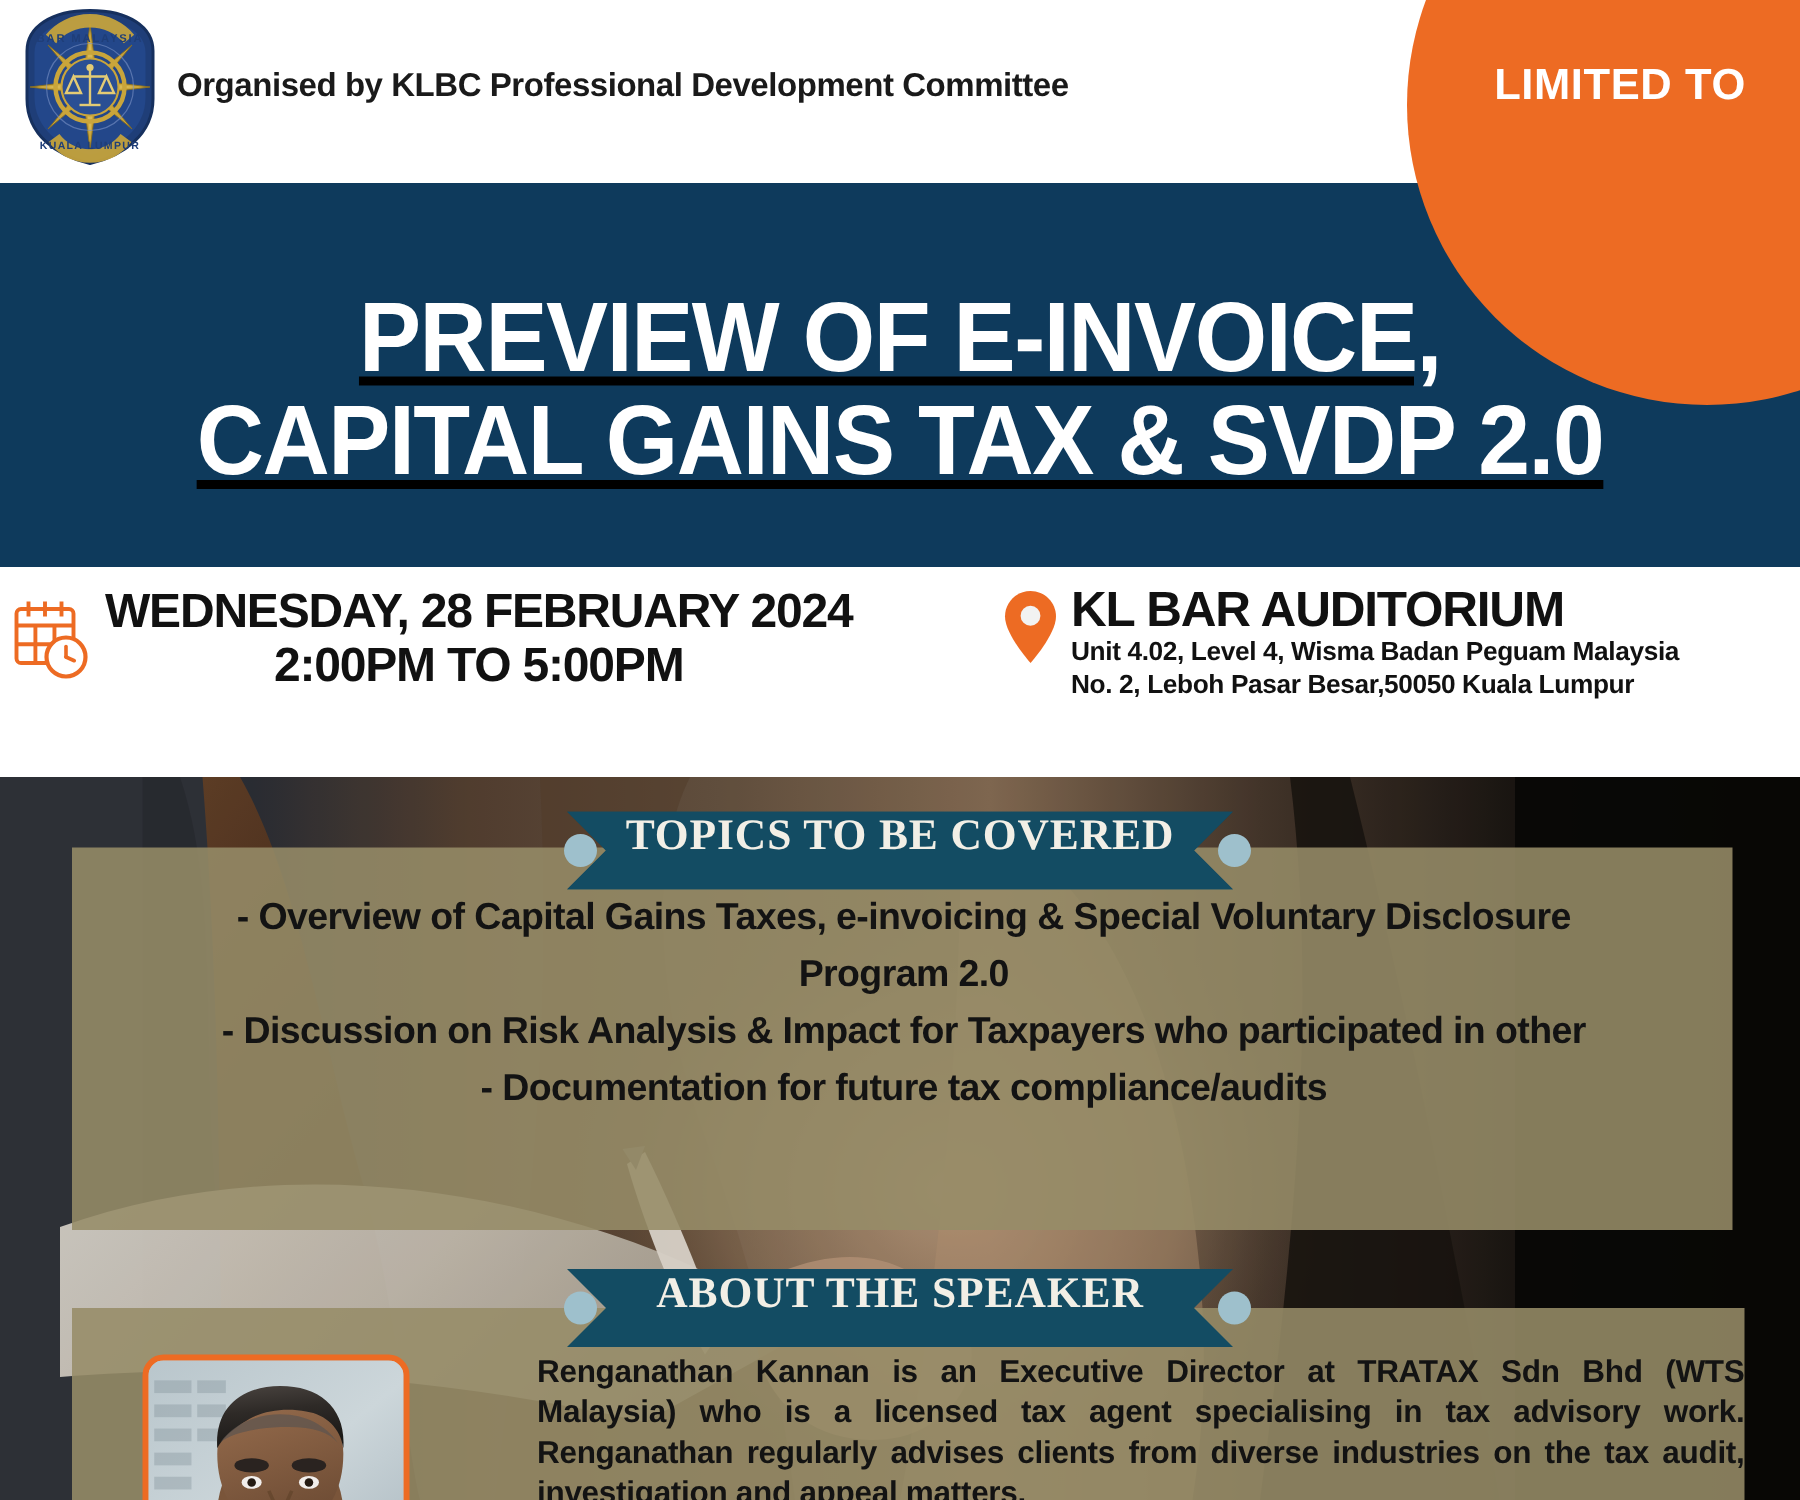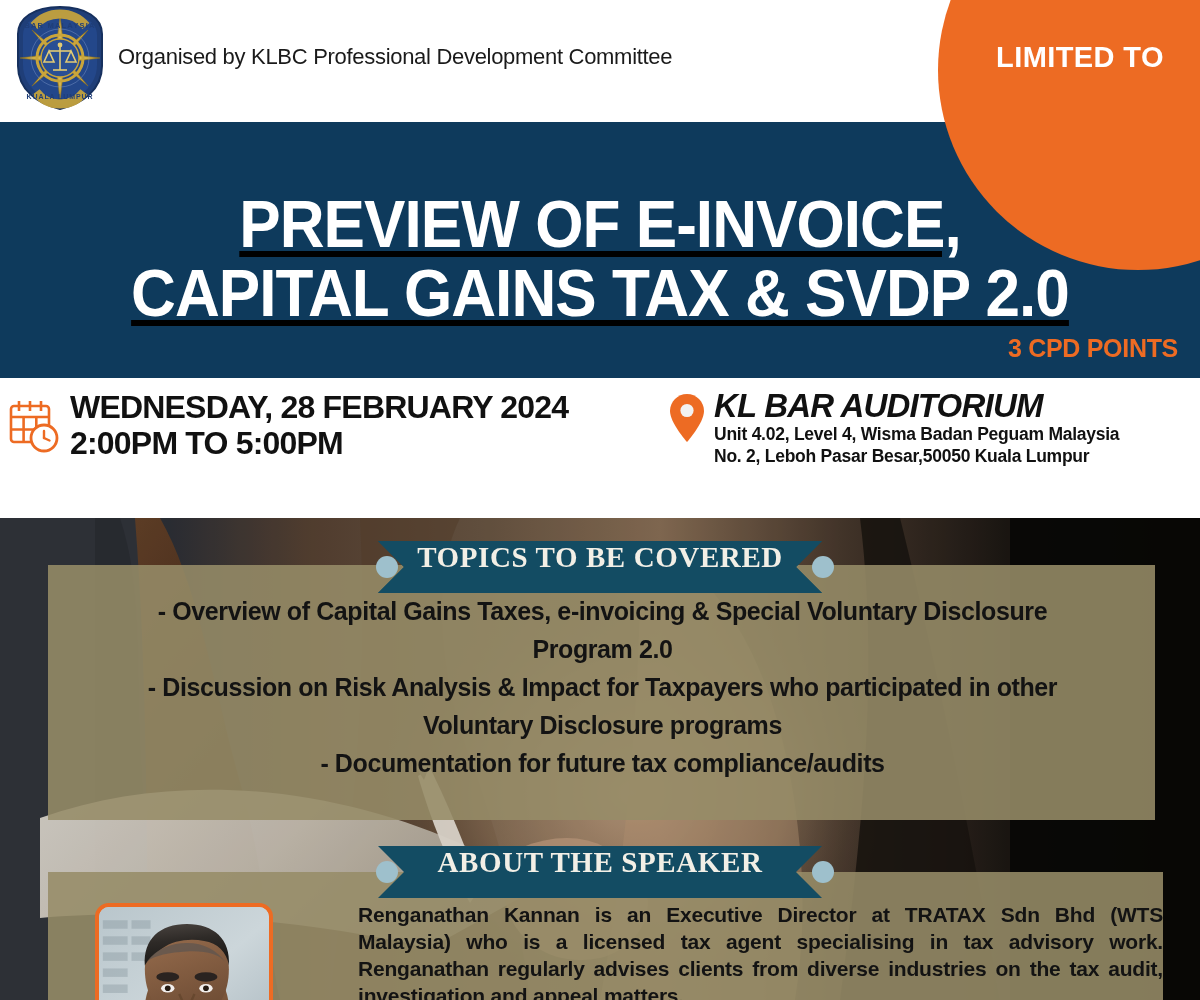--- a/index.html
+++ b/index.html
@@ -15,21 +15,21 @@
   .header {
     position:absolute; left:0; top:0; width:1014px; height:122px;
     background:#ffffff; z-index:5;
   }
   .logo-wrap {
     position:absolute; left:12px; top:4px; width:96px; height:108px;
   }
   .logo-svg { display:block; width:96px; height:108px; }
   .organiser {
     position:absolute; left:118px; top:44px;
-    font-size:22px; font-weight:normal; color:#1a1a1a;
+    font-size:22px; font-weight:bold; color:#1a1a1a;
     letter-spacing:-0.3px; white-space:nowrap;
   }
 
   
   .orange-circle {
     position:absolute;
     left:938px; top:-130px;
     width:400px; height:400px;
     border-radius:50%;
     background:#ED6B23;
@@ -71,29 +71,29 @@
   }
   .info-date { position:absolute; left:8px; top:12px; display:flex; align-items:flex-start; }
   .cal-icon { width:52px; height:56px; flex:0 0 52px; margin-top:8px; }
   .date-block { margin-left:10px; }
   .date-line1 {
     font-size:32px; font-weight:bold; color:#111111;
     letter-spacing:-0.8px; white-space:nowrap; line-height:1.12;
   }
   .date-line2 {
     font-size:32px; font-weight:bold; color:#111111;
-    letter-spacing:-0.8px; white-space:nowrap; line-height:1.12;
+    letter-spacing:-0.8px; white-space:nowrap; line-height:1.12;text-align:center;
   }
 
   .info-venue { position:absolute; left:668px; top:10px; display:flex; align-items:flex-start; }
   .pin-icon { width:38px; height:52px; flex:0 0 38px; margin-top:4px; }
   .venue-block { margin-left:8px; }
   .venue-name {
     font-size:33px; font-weight:bold; color:#111111;
-    letter-spacing:-0.8px; white-space:nowrap; line-height:1.1;font-style:italic;
+    letter-spacing:-0.8px; white-space:nowrap; line-height:1.1;
   }
   .venue-addr1, .venue-addr2 {
     font-size:17.5px; font-weight:bold; color:#111111;
     letter-spacing:-0.25px; white-space:nowrap; line-height:1.25;
   }
 
   
   .photo-section {
     position:absolute; left:0; top:518px; width:1200px; height:482px;
     overflow:hidden; z-index:2;
@@ -204,21 +204,20 @@
 <div class="orange-circle"></div>
 <div class="limited-badge">
   <span>LIMITED TO</span>
 </div>
 
 <div class="title-banner">
   <div class="title-text">
     <span class="title-line">PREVIEW OF E-INVOICE,</span>
     <span class="title-line">CAPITAL GAINS TAX &amp; SVDP 2.0</span>
   </div>
-  <div class="cpd">3 CPD POINTS</div>
 </div>
 
 <div class="info-strip">
 
   <div class="info-date">
     <svg class="cal-icon" viewBox="0 0 52 56">
       <g stroke="#ED6B23" stroke-width="2.6" fill="none">
         <rect x="3" y="8" width="38" height="36" rx="3"></rect>
         <line x1="3" y1="19" x2="41" y2="19"></line>
         <line x1="15.6" y1="19" x2="15.6" y2="44"></line>
@@ -310,21 +309,20 @@
     <path d="M0 0 H444 V52 H0 L26 26 Z M444 0 L418 26 L444 52 Z" fill="#134C63"></path>
     <path d="M0 0 H444 L418 26 L444 52 H0 L26 26 Z" fill="#134C63"></path>
   </svg>
   <span class="ribbon-label">TOPICS TO BE COVERED</span>
 </div>
 
 <div class="topics-text">
   <span class="topic-line">- Overview of Capital Gains Taxes, e-invoicing &amp; Special Voluntary Disclosure</span>
   <span class="topic-line">Program 2.0</span>
   <span class="topic-line">- Discussion on Risk Analysis &amp; Impact for Taxpayers who participated in other</span>
-  <span class="topic-line">Voluntary Disclosure programs</span>
   <span class="topic-line">- Documentation for future tax compliance/audits</span>
 </div>
 
 <div class="ribbon-dot dot-speaker-l"></div>
 <div class="ribbon-dot dot-speaker-r"></div>
 <div class="ribbon ribbon-speaker">
   <svg style="position:absolute;inset:0;width:100%;height:100%" viewBox="0 0 444 52" preserveAspectRatio="none">
     <path d="M0 0 H444 L418 26 L444 52 H0 L26 26 Z" fill="#134C63"></path>
   </svg>
   <span class="ribbon-label">ABOUT THE SPEAKER</span>

